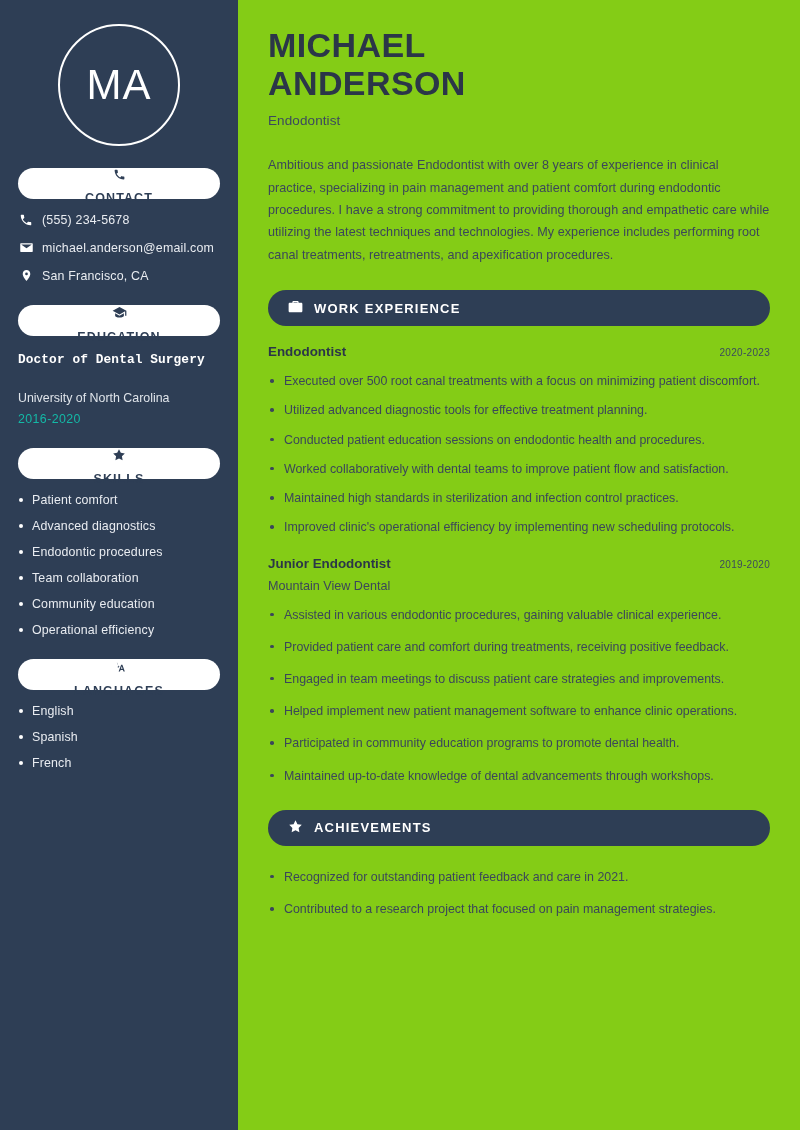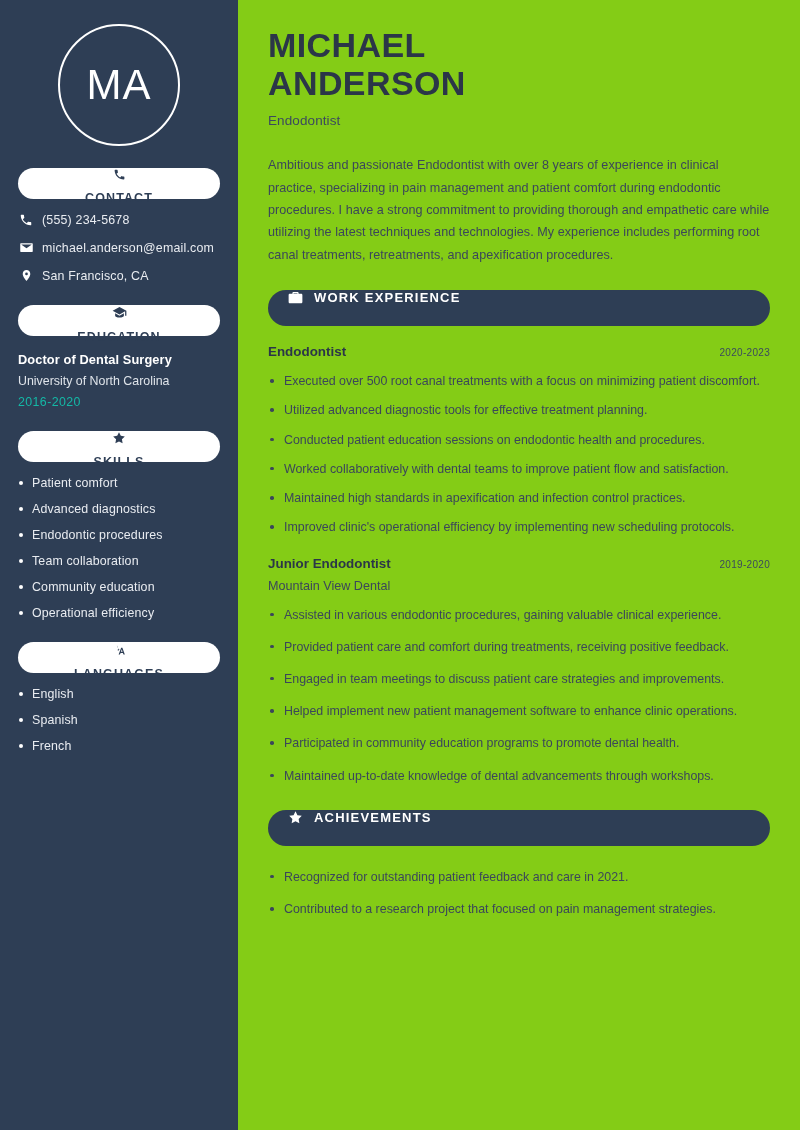--- a/index.html
+++ b/index.html
@@ -71,21 +71,21 @@
     align-items: center;
     gap: 8px;
     margin-bottom: 13px;
     font-size: 12.4px;
     color: #e9ecf1;
     letter-spacing: .2px;
   }
   .contact-row .ci { width: 16px; display: flex; justify-content: center; }
 
   .edu-block { margin-top: 16px; }
-  .edu-degree { font-size: 12.8px; font-weight: bold; color: #ffffff; margin-bottom: 7px; letter-spacing: .1px;}
+  .edu-degree { font-size: 12.8px; font-weight: bold; color: #ffffff; margin-bottom: 24px; letter-spacing: .1px; font-family: Liberation Mono, monospace;}
   .edu-school { font-size: 12.4px; color: #dfe4ea; margin-bottom: 7px; }
   .edu-years  { font-size: 12.4px; color: #14b8a6; letter-spacing: .4px;}
 
   ul.side-list { list-style: none; margin-top: 14px; }
   ul.side-list li {
     position: relative;
     font-size: 12.4px;
     color: #e9ecf1;
     padding-left: 14px;
     margin-bottom: 12px;
@@ -129,20 +129,21 @@
     color: #3b475a;
     letter-spacing: .05px;
   }
 
   .section-bar {
     margin-top: 24px;
     background: #2e3e55;
     border-radius: 22px;
     height: 36px;
     display: flex;
+    align-items: center;
     gap: 11px;
     padding: 0 20px;
     color: #ffffff;
     font-size: 13px;
     font-weight: bold;
     letter-spacing: 1.2px;
   }
 
   .job { margin-top: 18px; }
   .job-head {
@@ -294,21 +295,21 @@
     <div class="job">
       <div class="job-head">
         <span class="job-title">Endodontist</span>
         <span class="job-dates">2020-2023</span>
       </div>
       <ul class="bullets">
         <li>Executed over 500 root canal treatments with a focus on minimizing patient discomfort.</li>
         <li>Utilized advanced diagnostic tools for effective treatment planning.</li>
         <li>Conducted patient education sessions on endodontic health and procedures.</li>
         <li>Worked collaboratively with dental teams to improve patient flow and satisfaction.</li>
-        <li>Maintained high standards in apexification and infection control practices.</li>
+        <li>Maintained high standards in sterilization and infection control practices.</li>
         <li>Improved clinic's operational efficiency by implementing new scheduling protocols.</li>
       </ul>
     </div>
 
     <div class="job">
       <div class="job-head">
         <span class="job-title">Junior Endodontist</span>
         <span class="job-dates">2019-2020</span>
       </div>
       <div class="job-company">Mountain View Dental</div>

